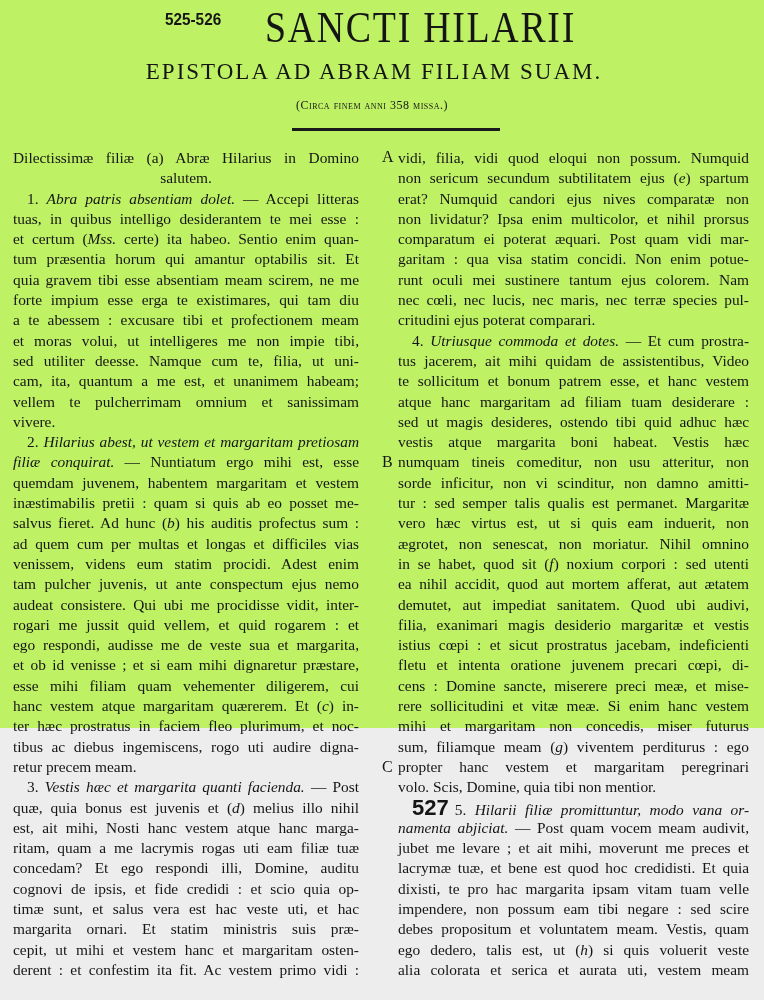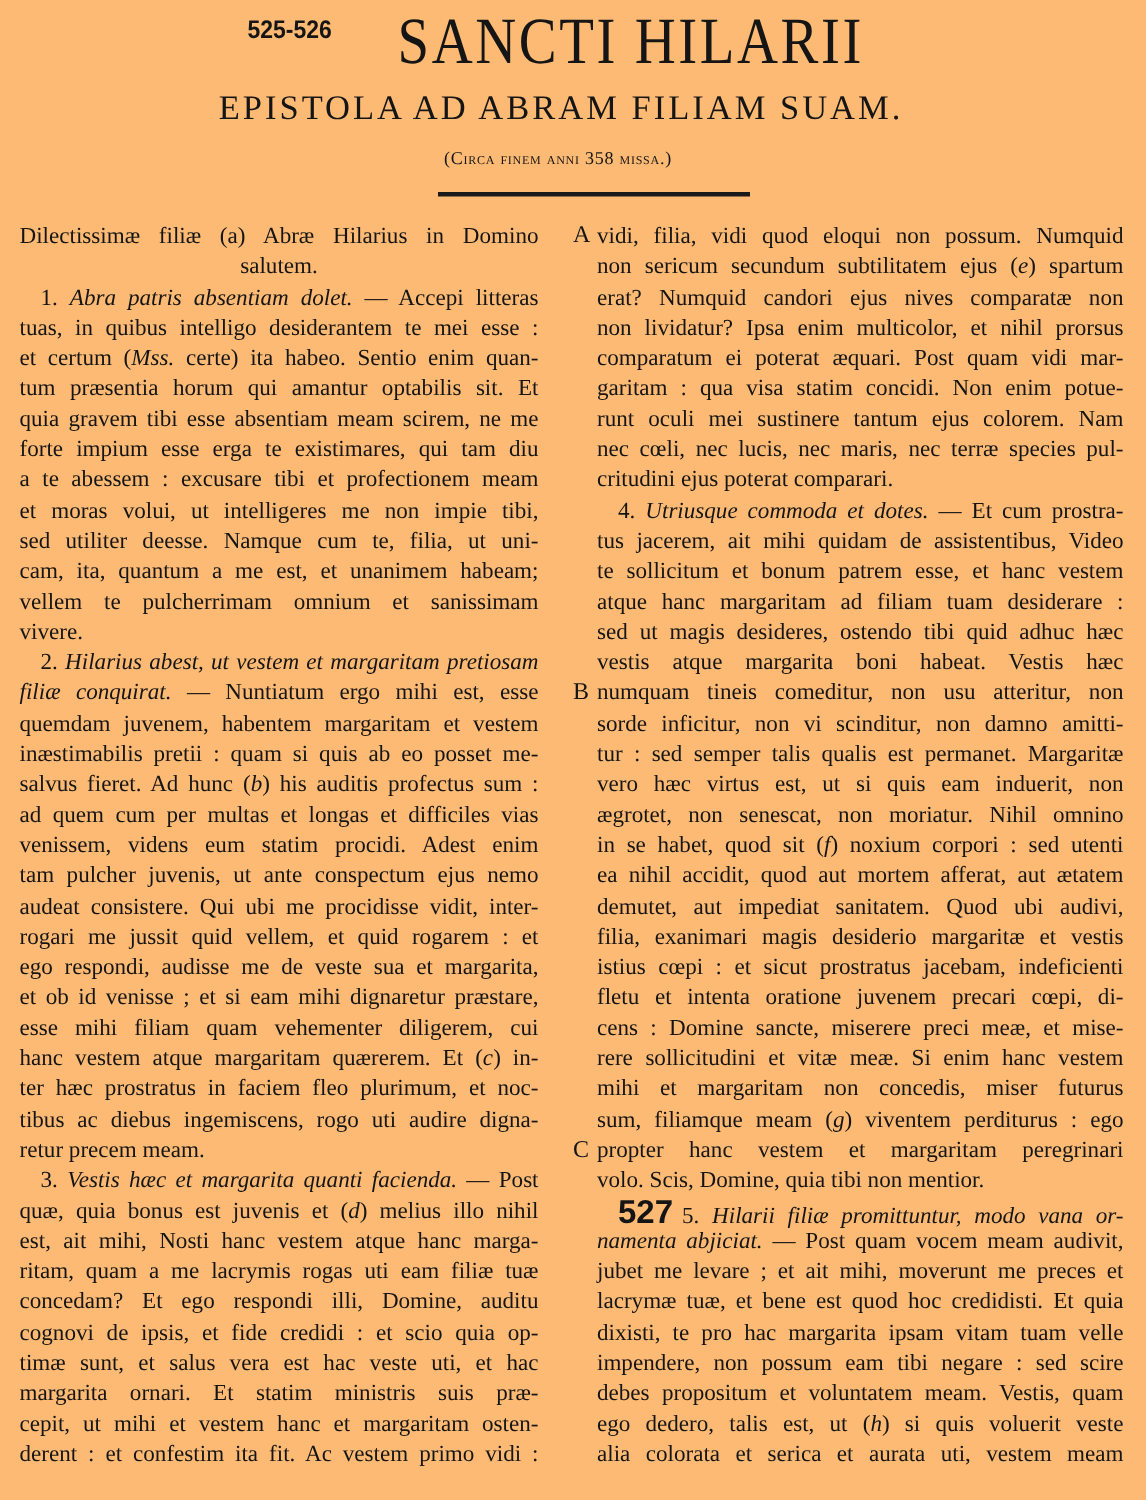--- a/index.html
+++ b/index.html
@@ -4,22 +4,22 @@
   <style>
     html, body { margin: 0; padding: 0; }
     body {
       width: 764px; height: 1000px; overflow: hidden;
       background: #ededed;
       color: #151515;
       font-family: "Liberation Serif", "DejaVu Serif", serif;
       position: relative;
     }
     .page {
-      position: absolute; left: 0; top: 0; width: 764px; height: 1000px;
-      background: #fdba74;
+      position: absolute; left: 0; top: 0; width: 764px; height: 728px;
+      background: #bef264;
     }
     .header-row { position: absolute; top: 4px; left: 0; width: 764px; height: 50px; }
     .page-num {
       position: absolute; left: 165px; top: 6px;
       font-family: "Liberation Sans", "DejaVu Sans", sans-serif;
       font-weight: bold; font-size: 17px; letter-spacing: 0px;
       transform: scaleX(0.9); transform-origin: left;
     }
     .running-title {
       position: absolute; left: 265px; top: -2px;

